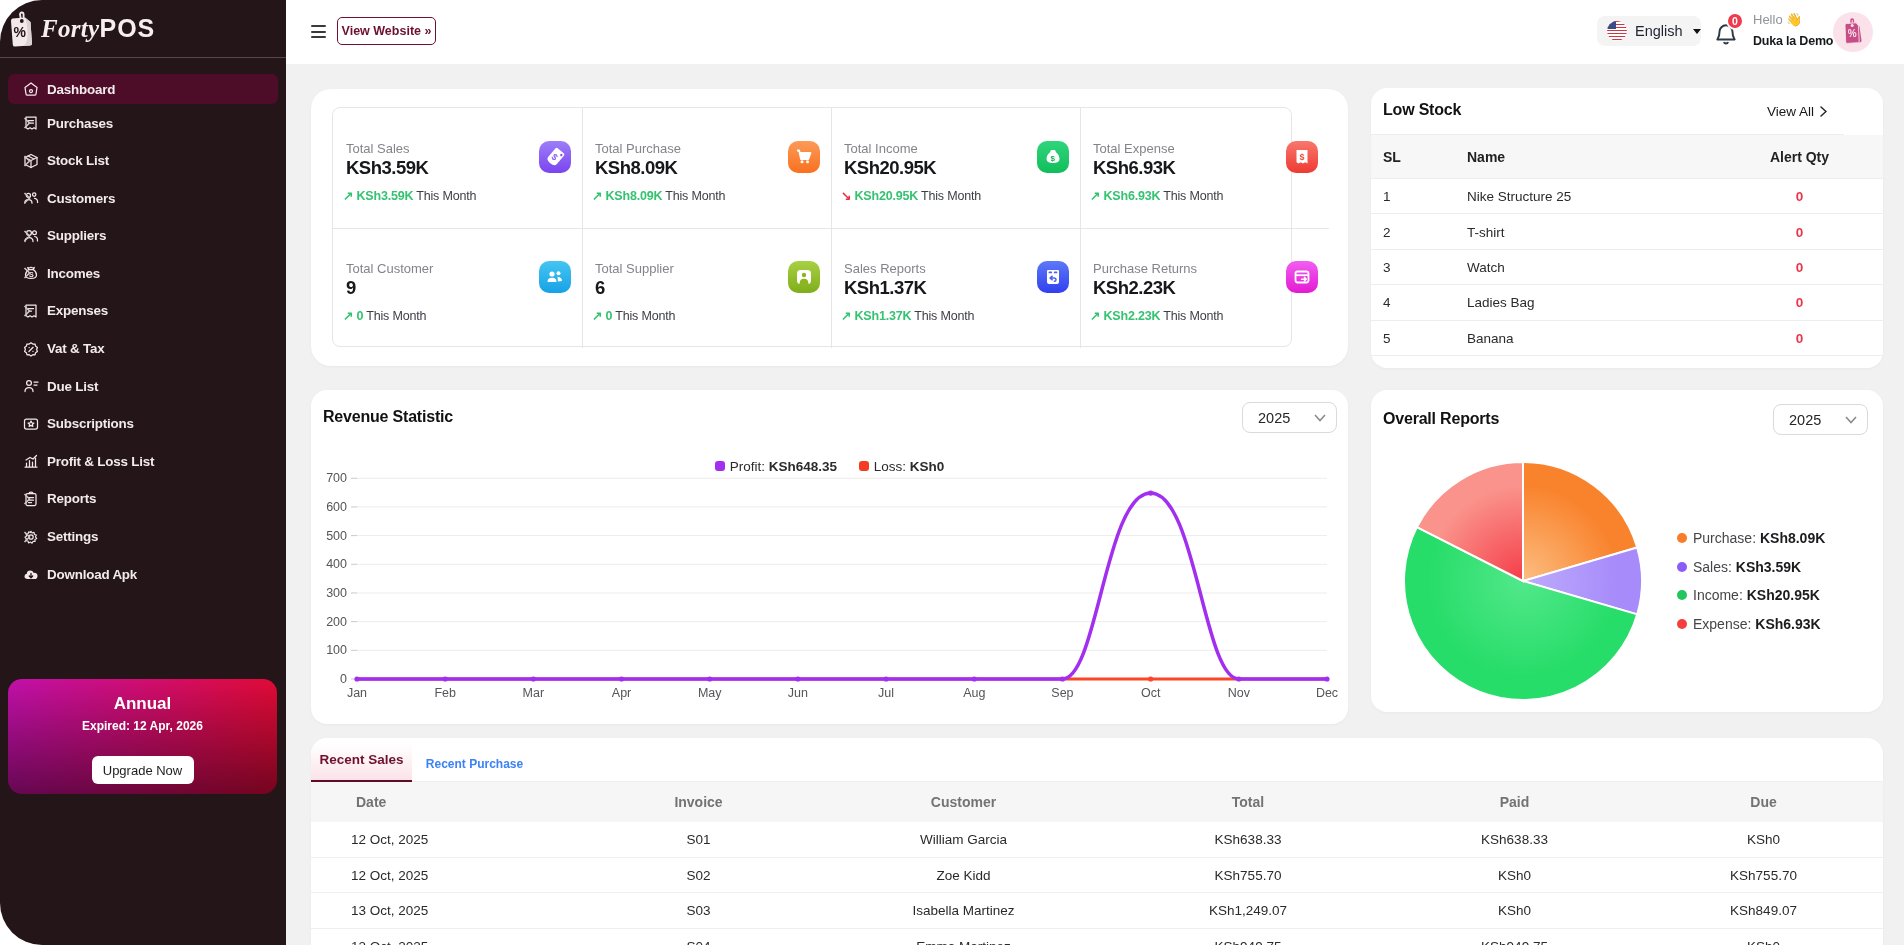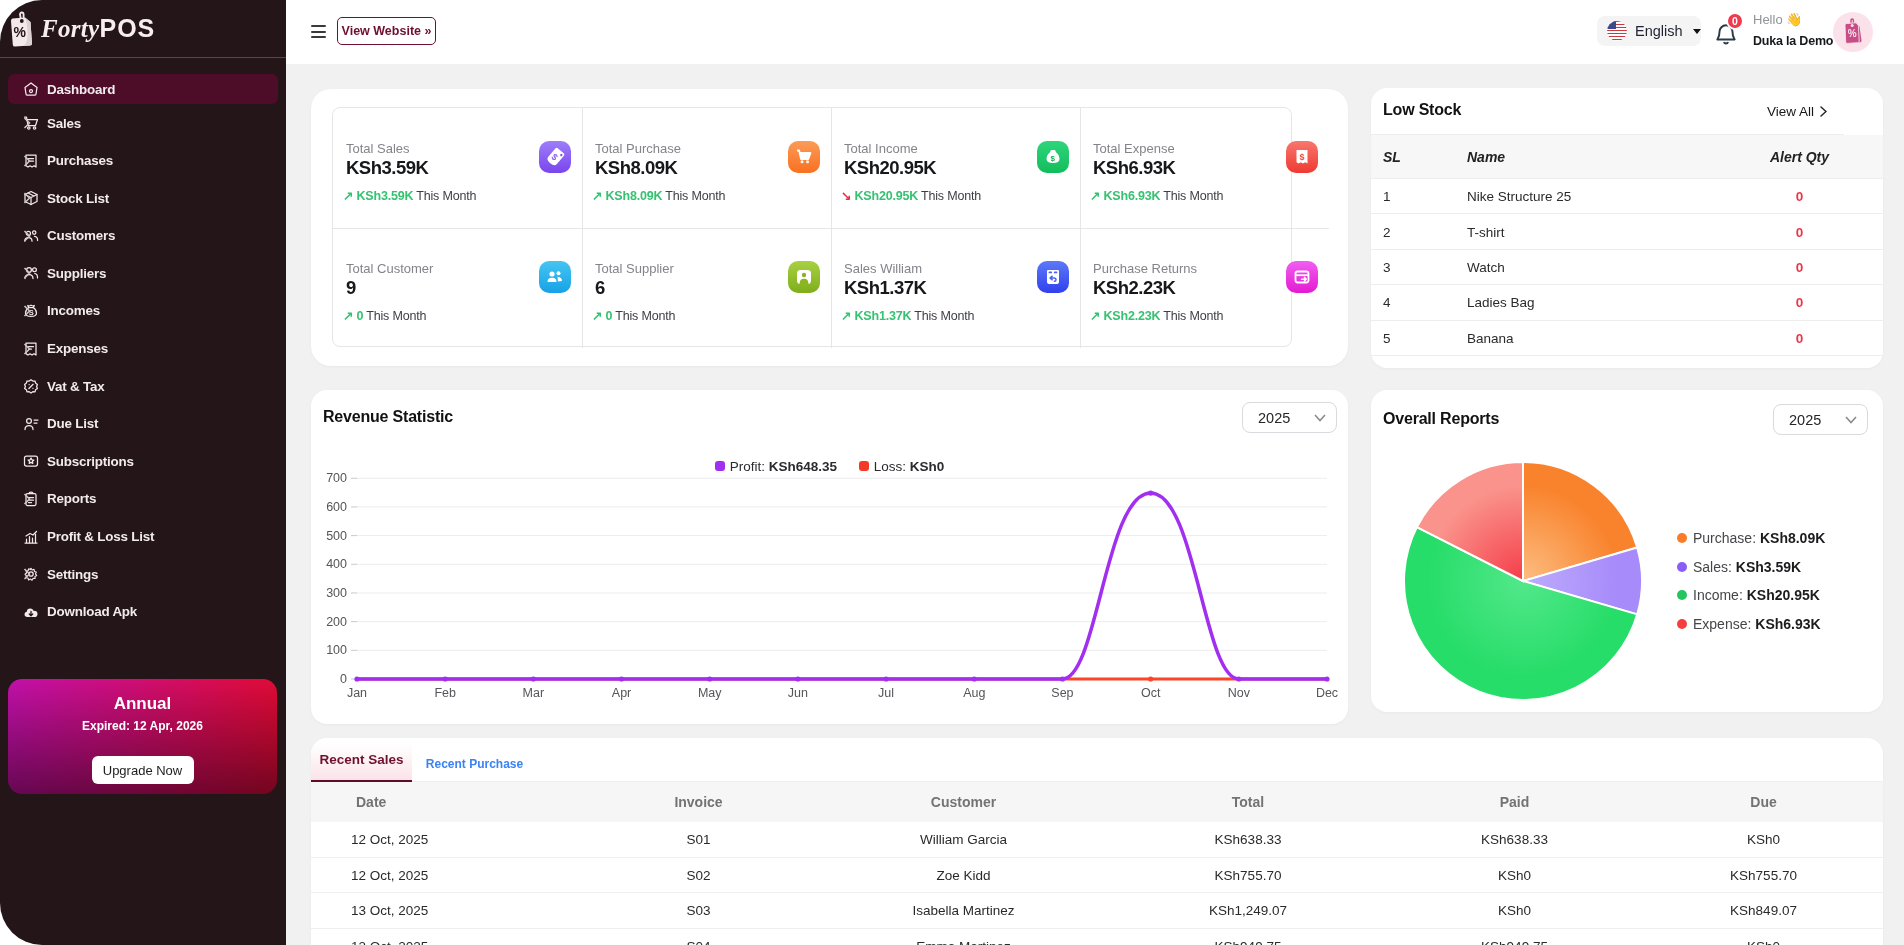--- a/index.html
+++ b/index.html
@@ -67,21 +67,21 @@
 .ph { font-size:16px; font-weight:700; letter-spacing:-0.2px; color:#121212; }
 .sel { position:absolute; width:95px; height:31px; border:1px solid #d9d9de; border-radius:8px; font-size:14.5px; color:#26262a; display:flex; align-items:center; }
 .sel span { margin-left:15px; }
 .sel svg { position:absolute; right:10px; top:11px; }
 
 
 .lsh { position:absolute; left:0; top:0; width:473px; height:47px; border-bottom:1px solid #ededef; }
 .lsh .ph { position:absolute; left:12px; top:13px; }
 .viewall { position:absolute; right:17px; top:16px; font-size:13.5px; color:#17171a; display:flex; align-items:center; }
 .lst { position:absolute; left:0; top:47px; width:512px; }
-.lst .hrow { height:44px; background:#f7f7f8; border-bottom:1px solid #ededef; position:relative; font-weight:700; font-size:14px; color:#222;font-style:italic; }
+.lst .hrow { height:44px; background:#f7f7f8; border-bottom:1px solid #ededef; position:relative; font-weight:700; font-size:14px; color:#222; }
 .lst .row { height:35.4px; border-bottom:1px solid #ededef; position:relative; font-size:13.5px; color:#2a2a2c; }
 .lst .c1 { position:absolute; left:12px; top:50%; transform:translateY(-50%); }
 .lst .c2 { position:absolute; left:96px; top:50%; transform:translateY(-50%); }
 .lst .c3 { position:absolute; left:380px; width:97px; text-align:center; top:50%; transform:translateY(-50%); }
 .lst .row .c3 { color:#e8374b; font-weight:700; }
 
 
 .tabs { position:absolute; left:0; top:0; height:44px; width:1572px; border-bottom:1px solid #eee; }
 .tab1 { position:absolute; left:0; top:0; width:101px; height:44px; background:linear-gradient(to bottom,#fff 15%, #fbe3e8 100%); border-bottom:2px solid #5f0c2b; color:#70102f; font-weight:700; font-size:13.5px; display:flex; align-items:center; justify-content:center; border-radius:16px 0 0 0; }
 .tab2 { position:absolute; left:101px; top:4px; width:125px; height:44px; color:#3b82f6; font-weight:700; font-size:12px; display:flex; align-items:center; justify-content:center; }
@@ -114,31 +114,20 @@
     <div class="menu" id="menu">
         <div class="mi active first">
           <svg width="16" height="16" viewBox="0 0 16 16" fill="none" stroke="#f2e9ec" stroke-width="1.25" stroke-linejoin="round" stroke-linecap="round">
             <path d="M8 2 L14 6.5 L13 13 Q13 14 12 14 L4 14 Q3 14 3 13 L2 6.5 Z"></path>
             <circle cx="8" cy="10" r="1.5"></circle>
           </svg>
           <span class="lbl">Dashboard</span>
         </div>
         <div class="mi">
           <svg width="16" height="16" viewBox="0 0 16 16" fill="none" stroke="#f2e9ec" stroke-width="1.25" stroke-linejoin="round" stroke-linecap="round">
-            <path d="M1.5 2 H3.5 L5 10.5 H12.5 L14.5 4.5 H4"></path>
-            <circle cx="5.8" cy="13" r="1.2"></circle>
-            <circle cx="11.6" cy="13" r="1.2"></circle>
-          </svg>
-          <span class="lbl">Sales</span>
-          <svg class="chev" width="8" height="12" viewBox="0 0 8 12">
-            <path d="M1.5 1 L6.5 6 L1.5 11" stroke="#cfc6c8" stroke-width="1.6" fill="none"></path>
-          </svg>
-        </div>
-        <div class="mi">
-          <svg width="16" height="16" viewBox="0 0 16 16" fill="none" stroke="#f2e9ec" stroke-width="1.25" stroke-linejoin="round" stroke-linecap="round">
             <path d="M3 2 H13 V14 L11 12.7 L9 14 L7 12.7 L5 14 L3 12.7 Z"></path>
             <path d="M5.5 5.5 H10.5 M5.5 8 H10.5"></path>
           </svg>
           <span class="lbl">Purchases</span>
           <svg class="chev" width="8" height="12" viewBox="0 0 8 12">
             <path d="M1.5 1 L6.5 6 L1.5 11" stroke="#cfc6c8" stroke-width="1.6" fill="none"></path>
           </svg>
         </div>
         <div class="mi">
           <svg width="16" height="16" viewBox="0 0 16 16" fill="none" stroke="#f2e9ec" stroke-width="1.25" stroke-linejoin="round" stroke-linecap="round">
@@ -212,36 +201,36 @@
         </div>
         <div class="mi">
           <svg width="16" height="16" viewBox="0 0 16 16" fill="none" stroke="#f2e9ec" stroke-width="1.25" stroke-linejoin="round" stroke-linecap="round">
             <rect x="1.5" y="3" width="13" height="10" rx="2"></rect>
             <path d="M8 5 L8.9 6.8 L10.9 7 L9.45 8.4 L9.8 10.4 L8 9.4 L6.2 10.4 L6.55 8.4 L5.1 7 L7.1 6.8 Z"></path>
           </svg>
           <span class="lbl">Subscriptions</span>
         </div>
         <div class="mi">
           <svg width="16" height="16" viewBox="0 0 16 16" fill="none" stroke="#f2e9ec" stroke-width="1.25" stroke-linejoin="round" stroke-linecap="round">
+            <path d="M2 14 H14"></path>
+            <path d="M3.5 13.5 V10 M6.5 13.5 V7.5 M9.5 13.5 V9 M12.5 13.5 V5"></path>
+            <path d="M3 7 L7 4.5 L10 6 L13.5 2.5"></path>
+          </svg>
+          <span class="lbl">Profit &amp; Loss List</span>
+        </div>
+        <div class="mi">
+          <svg width="16" height="16" viewBox="0 0 16 16" fill="none" stroke="#f2e9ec" stroke-width="1.25" stroke-linejoin="round" stroke-linecap="round">
             <rect x="3" y="2.5" width="10" height="12" rx="1.5"></rect>
             <path d="M6 2.5 Q6 1 8 1 Q10 1 10 2.5"></path>
             <path d="M5.5 6.5 H10.5 M5.5 9 H10.5 M5.5 11.5 H8.5"></path>
           </svg>
           <span class="lbl">Reports</span>
           <svg class="chev" width="8" height="12" viewBox="0 0 8 12">
             <path d="M1.5 1 L6.5 6 L1.5 11" stroke="#cfc6c8" stroke-width="1.6" fill="none"></path>
           </svg>
-        </div>
-        <div class="mi">
-          <svg width="16" height="16" viewBox="0 0 16 16" fill="none" stroke="#f2e9ec" stroke-width="1.25" stroke-linejoin="round" stroke-linecap="round">
-            <path d="M2 14 H14"></path>
-            <path d="M3.5 13.5 V10 M6.5 13.5 V7.5 M9.5 13.5 V9 M12.5 13.5 V5"></path>
-            <path d="M3 7 L7 4.5 L10 6 L13.5 2.5"></path>
-          </svg>
-          <span class="lbl">Profit &amp; Loss List</span>
         </div>
         <div class="mi">
           <svg width="16" height="16" viewBox="0 0 16 16" fill="none" stroke="#f2e9ec" stroke-width="1.25" stroke-linejoin="round" stroke-linecap="round">
             <circle cx="8" cy="8" r="2.2"></circle>
             <path d="M8 1.8 L9.2 3.6 L11.3 3 L11.7 5.2 L13.8 5.8 L12.9 7.8 L14.2 9.6 L12.3 10.7 L12.4 12.9 L10.2 12.8 L9.1 14.7 L7.3 13.5 L5.4 14.5 L4.7 12.4 L2.5 12.1 L3 9.9 L1.5 8.3 L3.2 6.9 L2.7 4.7 L4.9 4.4 L5.5 2.3 L7.4 3.2 Z" transform="scale(0.92) translate(0.7,0.7)"></path>
           </svg>
           <span class="lbl">Settings</span>
           <svg class="chev" width="8" height="12" viewBox="0 0 8 12">
             <path d="M1.5 1 L6.5 6 L1.5 11" stroke="#cfc6c8" stroke-width="1.6" fill="none"></path>
           </svg>
@@ -365,21 +354,21 @@
     <div class="cs"><span class="g">↗ </span><span class="g">0</span> This Month</div>
     <div class="icb" style="background:linear-gradient(180deg,#a8d043,#7fae1a)">
               <svg width="20" height="20" viewBox="0 0 20 20">
                 <rect x="3" y="3" width="14" height="14" rx="3.5" fill="#fff"></rect>
                 <circle cx="10" cy="8" r="2.2" fill="#8fb51e"></circle>
                 <path d="M5.5 17 Q5.5 11.8 10 11.8 Q14.5 11.8 14.5 17 Z" fill="#8fb51e"></path>
               </svg>
             </div>
   </div>
           <div class="cell" style="left:498px;top:120px">
-    <div class="ct">Sales William</div>
+    <div class="ct">Sales Reports</div>
             <div class="cv">KSh1.37K</div>
     <div class="cs"><span class="g">↗ </span><span class="g">KSh1.37K</span> This Month</div>
     <div class="icb" style="background:linear-gradient(180deg,#5c79f8,#3140ee)">
               <svg width="20" height="20" viewBox="0 0 20 20">
                 <path d="M4 4 Q4 3 5 3 H15 Q16 3 16 4 V15 Q16 17 13 17 H7 Q4 17 4 15 Z" fill="#fff"></path>
                 <rect x="5.5" y="4.5" width="3.6" height="1.8" rx="0.9" fill="#4d63f2"></rect>
                 <rect x="10.8" y="4.5" width="3.6" height="1.8" rx="0.9" fill="#4d63f2"></rect>
                 <path d="M9.2 9.2 L7 11 L9.2 12.8 M7.4 11 H11 Q13 11 13 12.8 Q13 14.3 11.4 14.3" stroke="#4d63f2" stroke-width="1.5" fill="none" stroke-linecap="round" stroke-linejoin="round"></path>
               </svg>
             </div>

